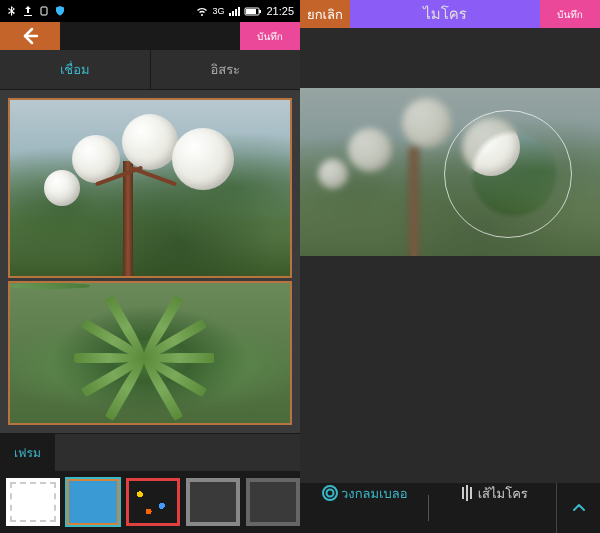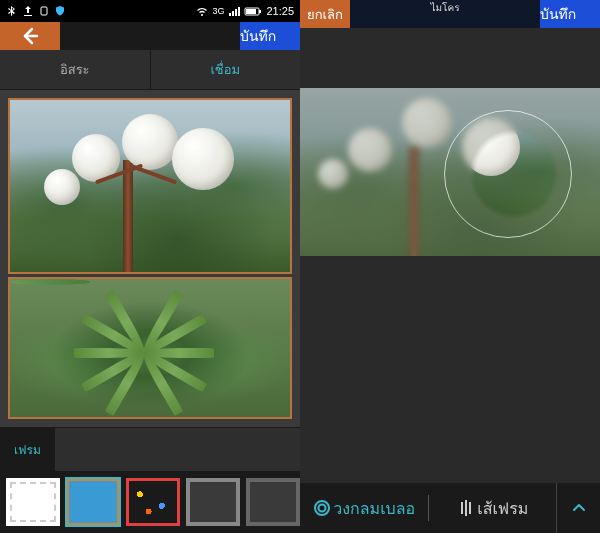--- a/index.html
+++ b/index.html
@@ -5,57 +5,57 @@
 *{margin:0;padding:0;box-sizing:border-box;font-family:Arial,sans-serif;-webkit-font-smoothing:antialiased}
 body{background:#fff;width:600px;height:533px;overflow:hidden;display:flex}
 .screen{width:300px;height:533px;background:#3a3a3a;position:relative;display:flex;flex-direction:column}
 .status-bar{height:22px;background:#000;color:#fff;display:flex;align-items:center;justify-content:space-between;padding:0 6px;font-size:11px}
 .status-left{display:flex;gap:4px;align-items:center}
 .status-right{display:flex;gap:4px;align-items:center}
 .ico{width:12px;height:12px;display:inline-block}
 .header{height:28px;display:flex;align-items:stretch}
 .back-btn{width:60px;background:#c4632a;display:flex;align-items:center;justify-content:center;color:#fff}
 .header-mid{flex:1;background:#1a1a1a}
-.save-btn{width:60px;background:#1d4ed8;display:flex;align-items:center;justify-content:flex-start;color:#fff;font-size:14px}
+.save-btn{width:60px;background:#ec4899;display:flex;align-items:center;justify-content:center;color:#fff;font-size:10px}
 .cancel-btn{width:50px;background:#c4632a;display:flex;align-items:center;justify-content:center;color:#fff;font-size:13px}
-.title-mid{flex:1;background:#0f172a;display:flex;justify-content:center;color:#ddd;font-size:10px}
+.title-mid{flex:1;background:#8b5cf6;display:flex;align-items:center;justify-content:center;color:#ddd;font-size:15px}
 .tabs{height:40px;display:flex;background:#2e2e2e;border-bottom:1px solid #1a1a1a}
 .tab{flex:1;display:flex;align-items:center;justify-content:center;color:#aaa;font-size:13px;border-right:1px solid #1a1a1a}
 .tab:last-child{border-right:none}
 .tab.active{color:#3ab8c9}
 .canvas{flex:1;background:#3a3a3a;padding:8px;display:flex;flex-direction:column;gap:3px}
 .photo{flex:1;border:2px solid #b8743f;position:relative;overflow:hidden;background:linear-gradient(180deg,#b8c8d0 0%,#9fb8c0 30%,#5a7a4a 70%,#3a5a2a 100%)}
 .lamp-scene{position:absolute;inset:0}
 .lamp-post{position:absolute;left:42%;top:35%;width:10px;height:65%;background:linear-gradient(90deg,#5a3020,#8a5030,#5a3020);transform:translateX(-50%)}
 .lamp-arm{position:absolute;background:#7a4028;height:4px;border-radius:2px}
 .globe{position:absolute;border-radius:50%;background:radial-gradient(circle at 35% 30%,#fff,#e8e8e0 60%,#c8c8c0);box-shadow:inset -4px -4px 8px rgba(0,0,0,.15)}
 .foliage{position:absolute;inset:0;background:radial-gradient(ellipse at 20% 60%,rgba(40,80,30,.6) 0%,transparent 40%),radial-gradient(ellipse at 80% 50%,rgba(50,90,40,.7) 0%,transparent 45%),radial-gradient(ellipse at 60% 80%,rgba(30,60,25,.5) 0%,transparent 40%)}
 .fern{position:absolute;inset:0;background:radial-gradient(ellipse at 50% 55%,#4a7a3a 0%,#3a6030 20%,transparent 50%),radial-gradient(ellipse at 30% 60%,#5a8a4a 0%,transparent 35%),radial-gradient(ellipse at 70% 60%,#5a8a4a 0%,transparent 35%)}
 .fern::before,.fern::after{content:"";position:absolute;background:linear-gradient(45deg,#6a9a5a,#4a7a3a);width:80px;height:6px;border-radius:50%}
 .fern-leaves{position:absolute;inset:0}
 .leaf{position:absolute;width:70px;height:10px;background:linear-gradient(90deg,#5a8a3a,#7aaa5a,#5a8a3a);border-radius:50% 10% 10% 50%;transform-origin:left center}
-.bottom-bar{height:44px;background:#2e2e2e;display:flex;align-items:center;border-top:1px solid #1a1a1a}
+.bottom-bar{height:38px;background:#2e2e2e;display:flex;align-items:center;border-top:1px solid #1a1a1a}
 .bb-tab{padding:0 14px;color:#ddd;font-size:12px;height:100%;display:flex;align-items:center}
 .bb-tab.sel{background:#1a1a1a;color:#3ab8c9}
 .bb-spacer{flex:1}
 .frame-strip{height:62px;background:#1a1a1a;display:flex;align-items:center;padding:6px;gap:6px;overflow:hidden}
 .frame-opt{width:54px;height:48px;border:1px solid #555;flex-shrink:0}
 .frame-opt.sel{outline:2px solid #3ab8c9;outline-offset:-1px}
 .f1{background:#fff;border:4px solid #fff}
 .f1 .inner{width:100%;height:100%;border:2px dashed #ccc}
 .f2{background:#3a9ad4;border:3px solid #d4843a}
 .f3{background:#1a1a1a;border:3px solid #e04040;position:relative}
 .f3::before{content:"";position:absolute;inset:2px;background:radial-gradient(circle at 20% 30%,#ffcc00 0 3px,transparent 3px),radial-gradient(circle at 70% 60%,#4499ff 0 3px,transparent 3px),radial-gradient(circle at 40% 75%,#ff6600 0 3px,transparent 3px)}
 .f4{background:#3a3a3a;border:4px solid #888}
 .screen2-canvas{flex:1;background:#2a2a2a;display:flex;flex-direction:column;position:relative}
 .preview{margin:60px 0 0 0;height:168px;position:relative;overflow:hidden;background:linear-gradient(180deg,#a8b8c0 0%,#8fa8b0 30%,#5a7a4a 70%,#3a5a2a 100%);filter:blur(0)}
 .blur-layer{position:absolute;inset:0;backdrop-filter:blur(4px);background:rgba(0,0,0,0)}
 .focus-ring{position:absolute;width:128px;height:128px;border:1px solid rgba(255,255,255,.7);border-radius:50%;right:28px;top:22px}
 .blur-controls{position:absolute;bottom:0;left:0;right:0;height:50px;background:#1a1a1a;display:flex;align-items:center}
-.blur-opt{flex:1;display:flex;align-items:center;justify-content:center;gap:1px;color:#ccc;font-size:16px;height:100%}
+.blur-opt{flex:1;display:flex;align-items:flex-start;justify-content:center;gap:1px;color:#ccc;font-size:13px;height:100%}
 .blur-opt.sel{color:#3ab8c9}
 .divider{width:1px;height:26px;background:#555}
 .chevron-box{width:44px;height:100%;display:flex;align-items:center;justify-content:center;border-left:1px solid #444}
 svg{display:block}
 </style>
 </head>
 <body>
 
 <div class="screen">
   <div class="status-bar">
@@ -114,25 +114,25 @@
           <line x1="5" y1="10" x2="17" y2="10" stroke="#fff" stroke-width="2.5" stroke-linecap="round"></line>
         </svg>
     </div>
     <div class="header-mid"></div>
     <div class="save-btn">
         <span>บันทึก</span>
       </div>
   </div>
 
   <div class="tabs">
+    <div class="tab active">
+        <span>เชื่อม</span>
+      </div>
     <div class="tab">
         <span>อิสระ</span>
-      </div>
-    <div class="tab active">
-        <span>เชื่อม</span>
       </div>
   </div>
 
   <div class="canvas">
     <div class="photo" style="flex:1.25">
       <div class="foliage"></div>
       <div class="lamp-scene">
         <div class="lamp-post"></div>
         <div class="globe" style="width:56px;height:56px;left:40%;top:8%"></div>
         <div class="globe" style="width:62px;height:62px;left:58%;top:16%"></div>
@@ -212,21 +212,21 @@
           </svg>
         <span>วงกลมเบลอ</span>
       </div>
       <div class="divider"></div>
       <div class="blur-opt">
         <svg width="20" height="20" viewBox="0 0 20 20">
             <line x1="6" y1="4" x2="6" y2="16" stroke="#ccc" stroke-width="2"></line>
             <line x1="10" y1="2" x2="10" y2="18" stroke="#ccc" stroke-width="2"></line>
             <line x1="14" y1="4" x2="14" y2="16" stroke="#ccc" stroke-width="2"></line>
           </svg>
-        <span>เส้เฟรม</span>
+        <span>เส้ไมโคร</span>
       </div>
       <div class="chevron-box">
         <svg width="16" height="16" viewBox="0 0 16 16">
             <path d="M3 10l5-5 5 5" stroke="#3ab8c9" stroke-width="2" fill="none" stroke-linecap="round" stroke-linejoin="round"></path>
           </svg>
       </div>
     </div>
   </div>
 </div>
 

